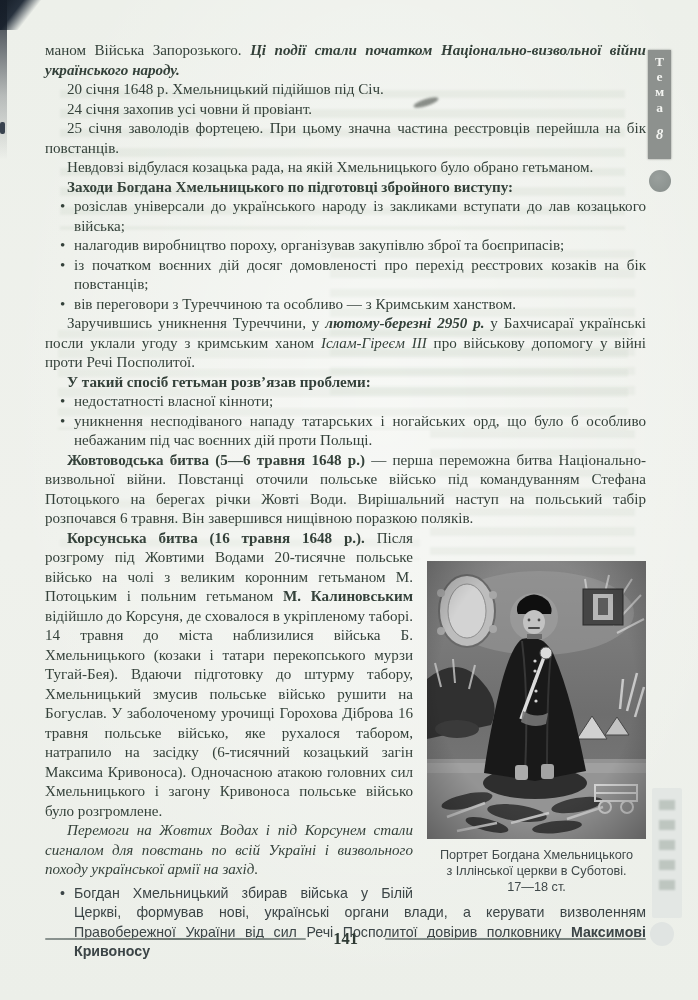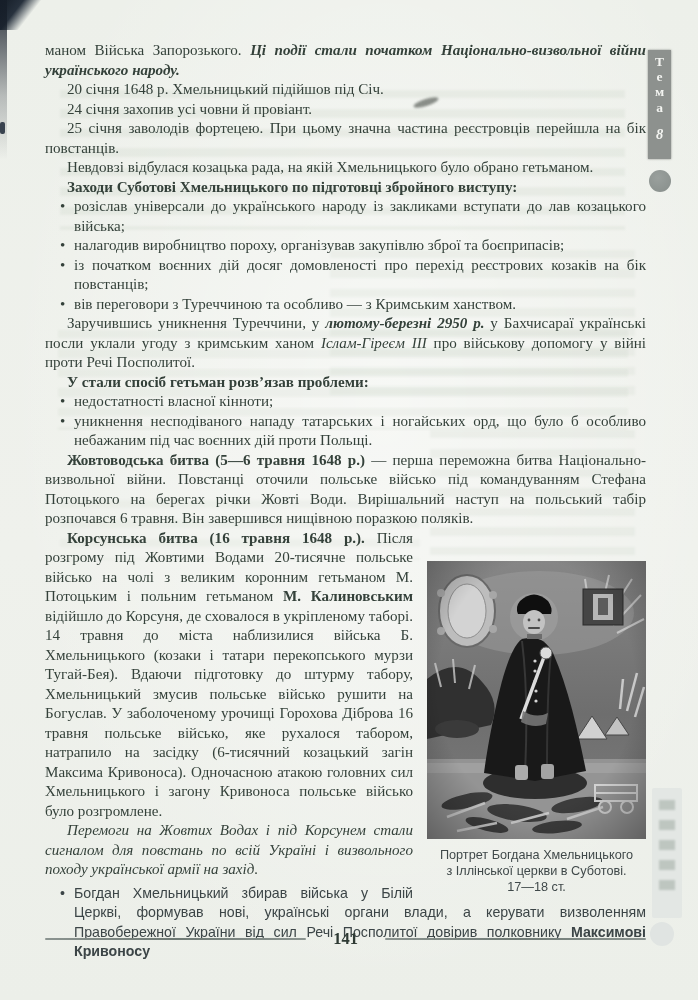--- a/index.html
+++ b/index.html
@@ -108,31 +108,31 @@
 
   <div class="content">
 
     <p><span>маном Війська Запорозького. </span><span class="bi">Ці події стали початком Національно-визвольної війни українського народу.</span></p>
 
     <p class="indent">20 січня 1648 р. Хмельницький підійшов під Січ.</p>
     <p class="indent">24 січня захопив усі човни й провіант.</p>
     <p class="indent">25 січня заволодів фортецею. При цьому значна частина реєстровців перейшла на бік повстанців.</p>
     <p class="indent">Невдовзі відбулася козацька рада, на якій Хмельницького було обрано гетьманом.</p>
 
-    <p class="indent b">Заходи Суботові Хмельницького по підготовці збройного виступу:</p>
+    <p class="indent b">Заходи Богдана Хмельницького по підготовці збройного виступу:</p>
     <ul class="dots">
       <li>розіслав універсали до українського народу із закликами вступати до лав козацького війська;</li>
       <li>налагодив виробництво пороху, організував закупівлю зброї та боєприпасів;</li>
       <li>із початком воєнних дій досяг домовленості про перехід реєстрових козаків на бік повстанців;</li>
       <li>вів переговори з Туреччиною та особливо — з Кримським ханством.</li>
     </ul>
 
     <p class="indent"><span>Заручившись уникнення Туреччини, у </span><span class="bi">лютому-березні 2950 р.</span><span> у Бахчисараї українські посли уклали угоду з кримським ханом </span><span class="i">Іслам-Гіреєм III</span><span> про військову допомогу у війні проти Речі Посполитої.</span></p>
 
-    <p class="indent b">У стали спосіб гетьман розв’язав проблеми:</p>
+    <p class="indent b">У такий спосіб гетьман розв’язав проблеми:</p>
     <ul class="dots">
       <li>недостатності власної кінноти;</li>
       <li>уникнення несподіваного нападу татарських і ногайських орд, що було б особливо небажаним під час воєнних дій проти Польщі.</li>
     </ul>
 
 
     <p class="indent"><span class="b">Жовтоводська битва (5—6 травня 1648 р.)</span><span> — перша переможна битва Національно-визвольної війни. Повстанці оточили польське військо під командуванням Стефана Потоцького на берегах річки Жовті Води. Вирішальний наступ на польський табір розпочався 6 травня. Він завершився нищівною поразкою поляків.</span></p>
 
     <figure class="fig">
       <svg viewBox="0 0 219 278" aria-hidden="true">

